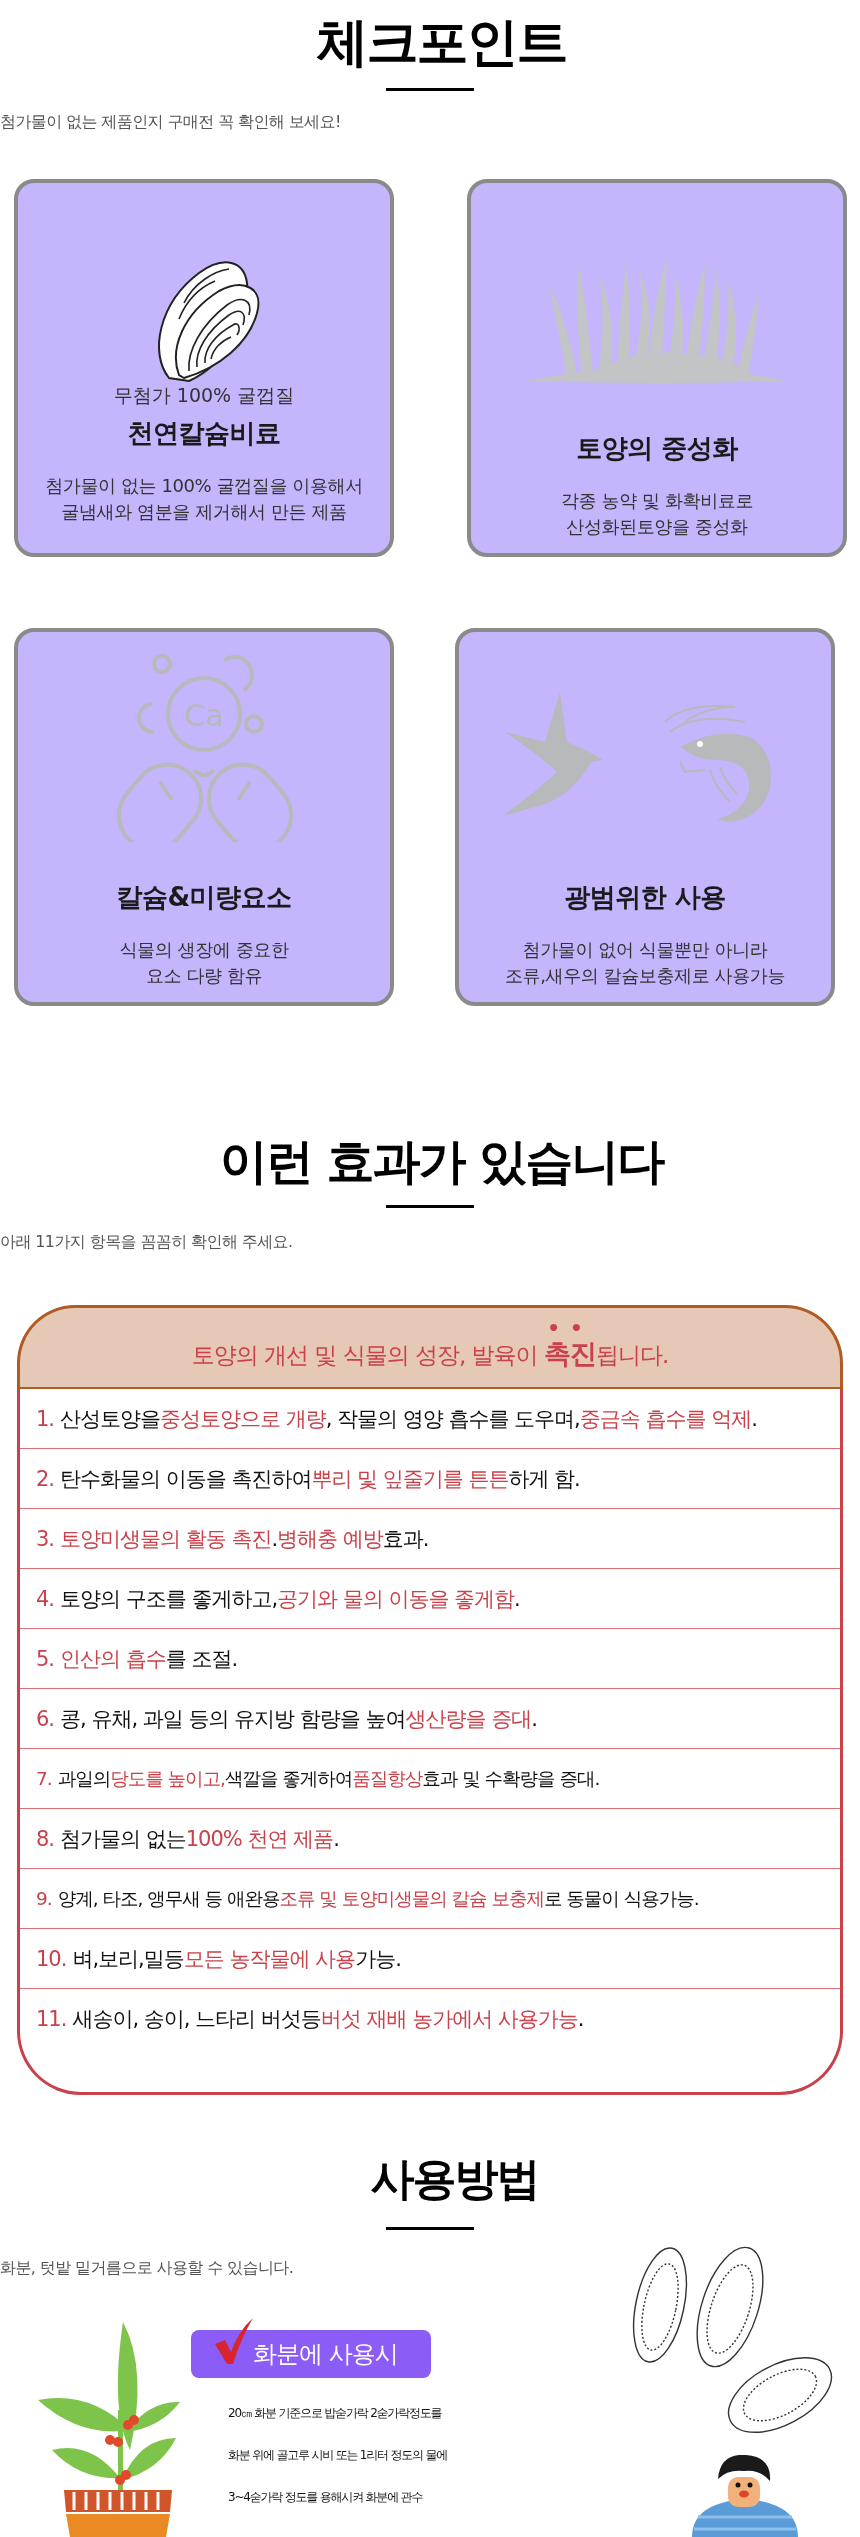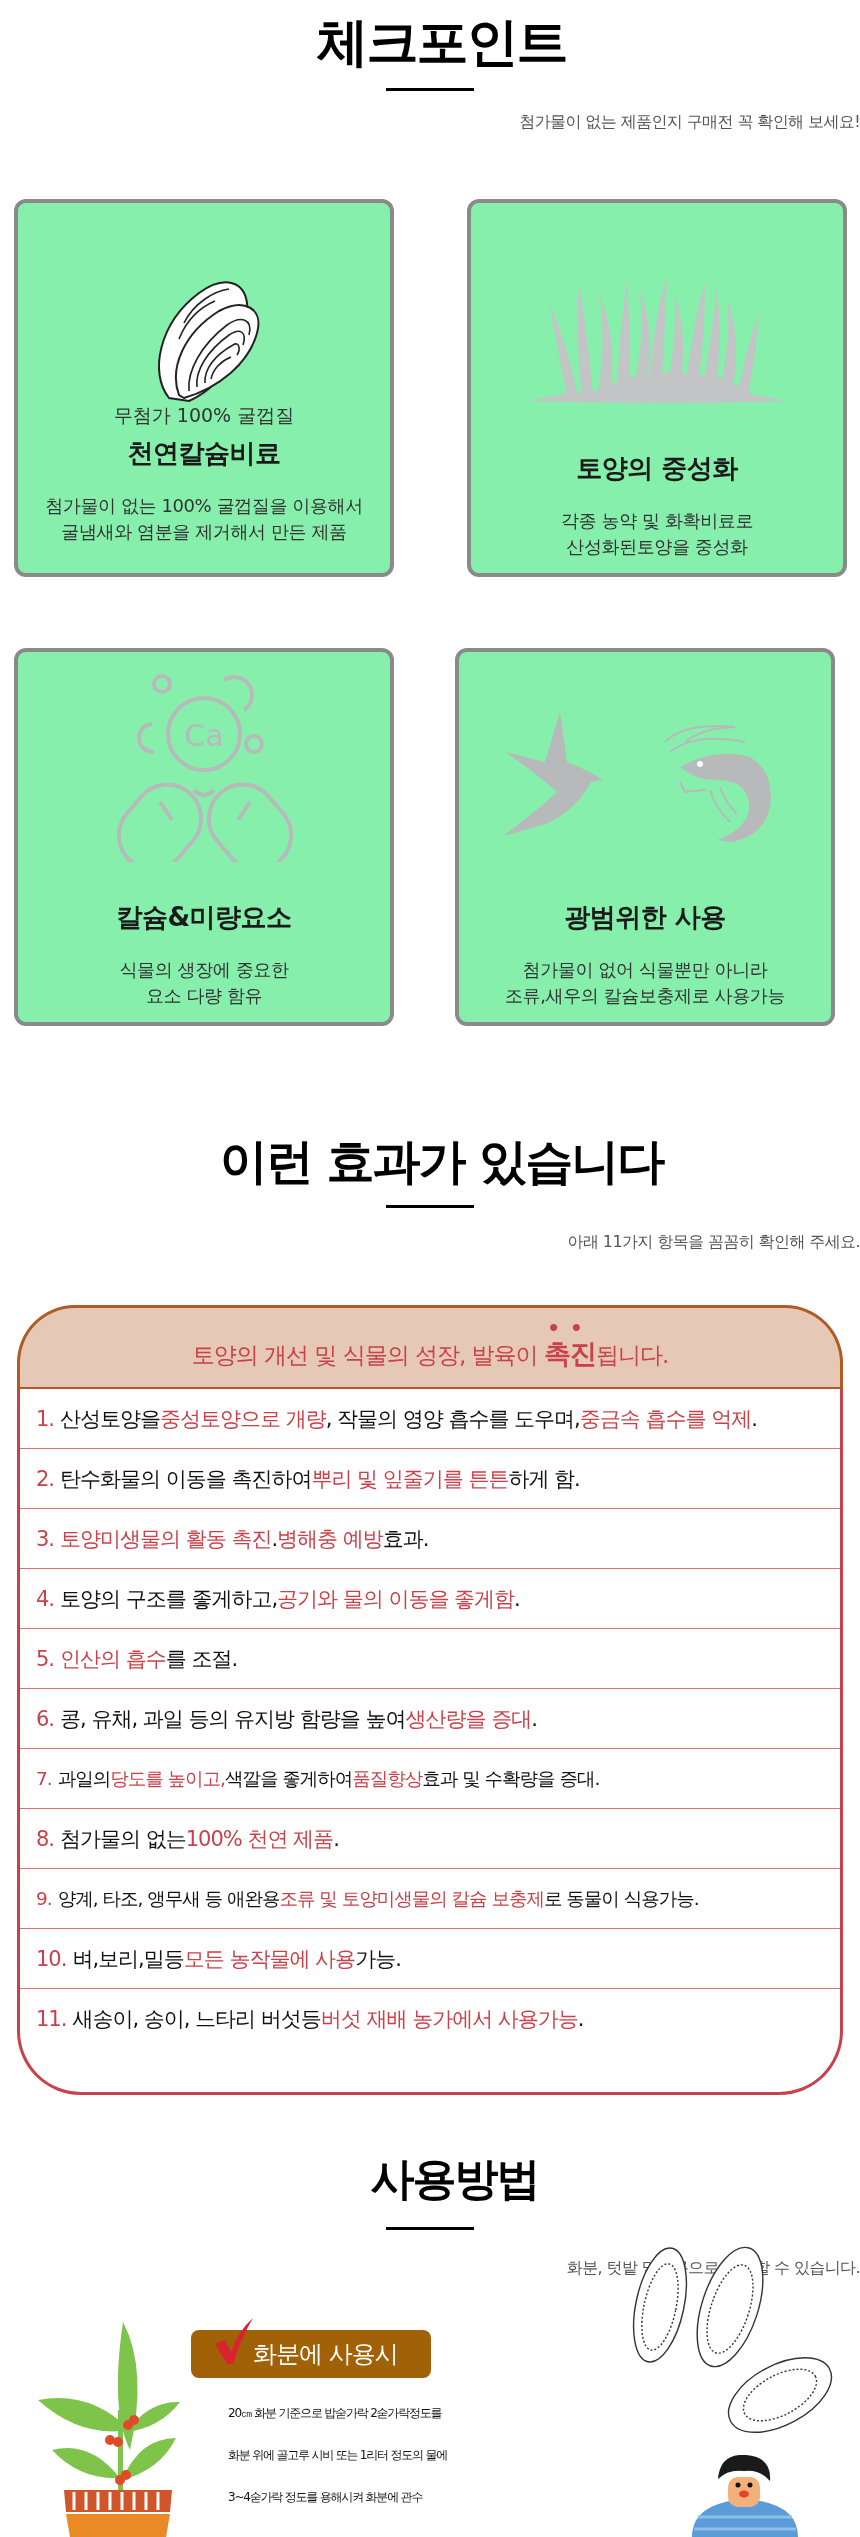--- a/index.html
+++ b/index.html
@@ -27,35 +27,34 @@
     position: absolute;
     left: 50%;
     width: 88px;
     height: 3px;
     background: #000;
     transform: translateX(-50%);
   }
   .sec-sub {
     position: absolute;
     left: 0; width: 860px;
-    text-align: right;
+    text-align: left;
     font-size: 16px;
     color: #555;
     letter-spacing: -0.6px;
   }
 
   
   .card {
     position: absolute;
     width: 380px;
     height: 378px;
     border: 4px solid #8a8a8a;
-    border-radius: 12px;
-    background: #86efac;
-    margin-top: 20px;
+    border-radius: 20px;
+    background: #c4b5fd;
   }
   .card .icon-area {
     position: absolute;
     left: 0; right: 0;
     top: 20px;
     height: 190px;
     display: flex;
     align-items: flex-end;
     justify-content: center;
   }
@@ -155,21 +154,21 @@
   .effect-row .num { color: #c9414a; margin-right: 6px; }
   .effect-row .hl { color: #c9414a; }
 
   
   .usage-badge {
     position: absolute;
     left: 191px;
     top: 2330px;
     width: 240px;
     height: 48px;
-    background: #a16207;
+    background: #8b5cf6;
     border-radius: 8px;
     display: flex;
     align-items: center;
     padding-left: 62px;
     color: #fff;
     font-size: 24px;
     letter-spacing: -1px;
   }
   .usage-badge .check {
     position: absolute;

